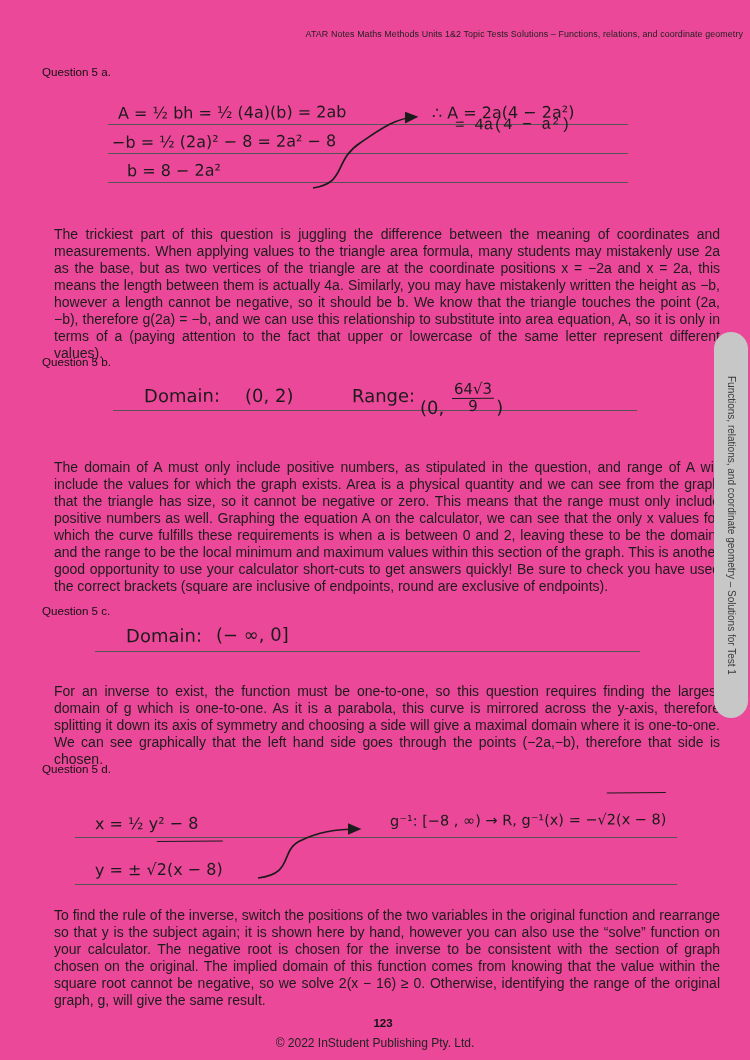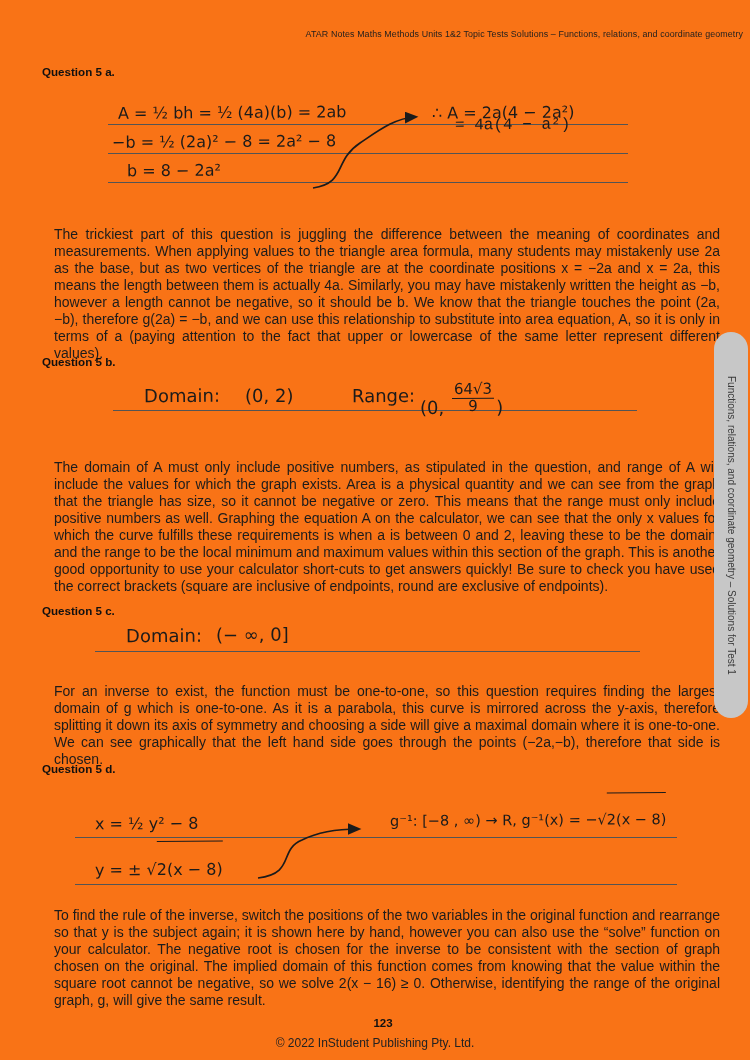--- a/index.html
+++ b/index.html
@@ -1,25 +1,25 @@
 <!DOCTYPE html>
 <html><head>
 <meta charset="utf-8">
 <style>
   html,body{margin:0;padding:0;background:#ffffff;}
   .page{
-    position:relative;width:750px;height:1060px;background:#f97316;overflow:hidden;
+    position:relative;width:750px;height:1060px;background:#ec4899;overflow:hidden;
     font-family:"Liberation Sans",sans-serif;color:#1b1b1b;
   }
   .header-line{
     position:absolute;top:29px;right:7px;font-size:8.9px;color:#1e1e1e;
     letter-spacing:0.1px;white-space:nowrap;
   }
   .qhead{
-    position:absolute;left:42px;font-size:11.6px;font-weight:bold;color:#101010;white-space:nowrap;
+    position:absolute;left:42px;font-size:11.6px;font-weight:normal;color:#101010;white-space:nowrap;
   }
   .para{
     position:absolute;left:54px;width:666px;font-size:14px;line-height:17px;
     text-align:justify;color:#1c1c1c;
   }
   .rule{position:absolute;height:0;border-top:1px solid #545454;}
   .hw{
     position:absolute;font-family:"DejaVu Sans",sans-serif;color:#1b1b1b;
     white-space:nowrap;transform:rotate(-0.4deg);
   }

